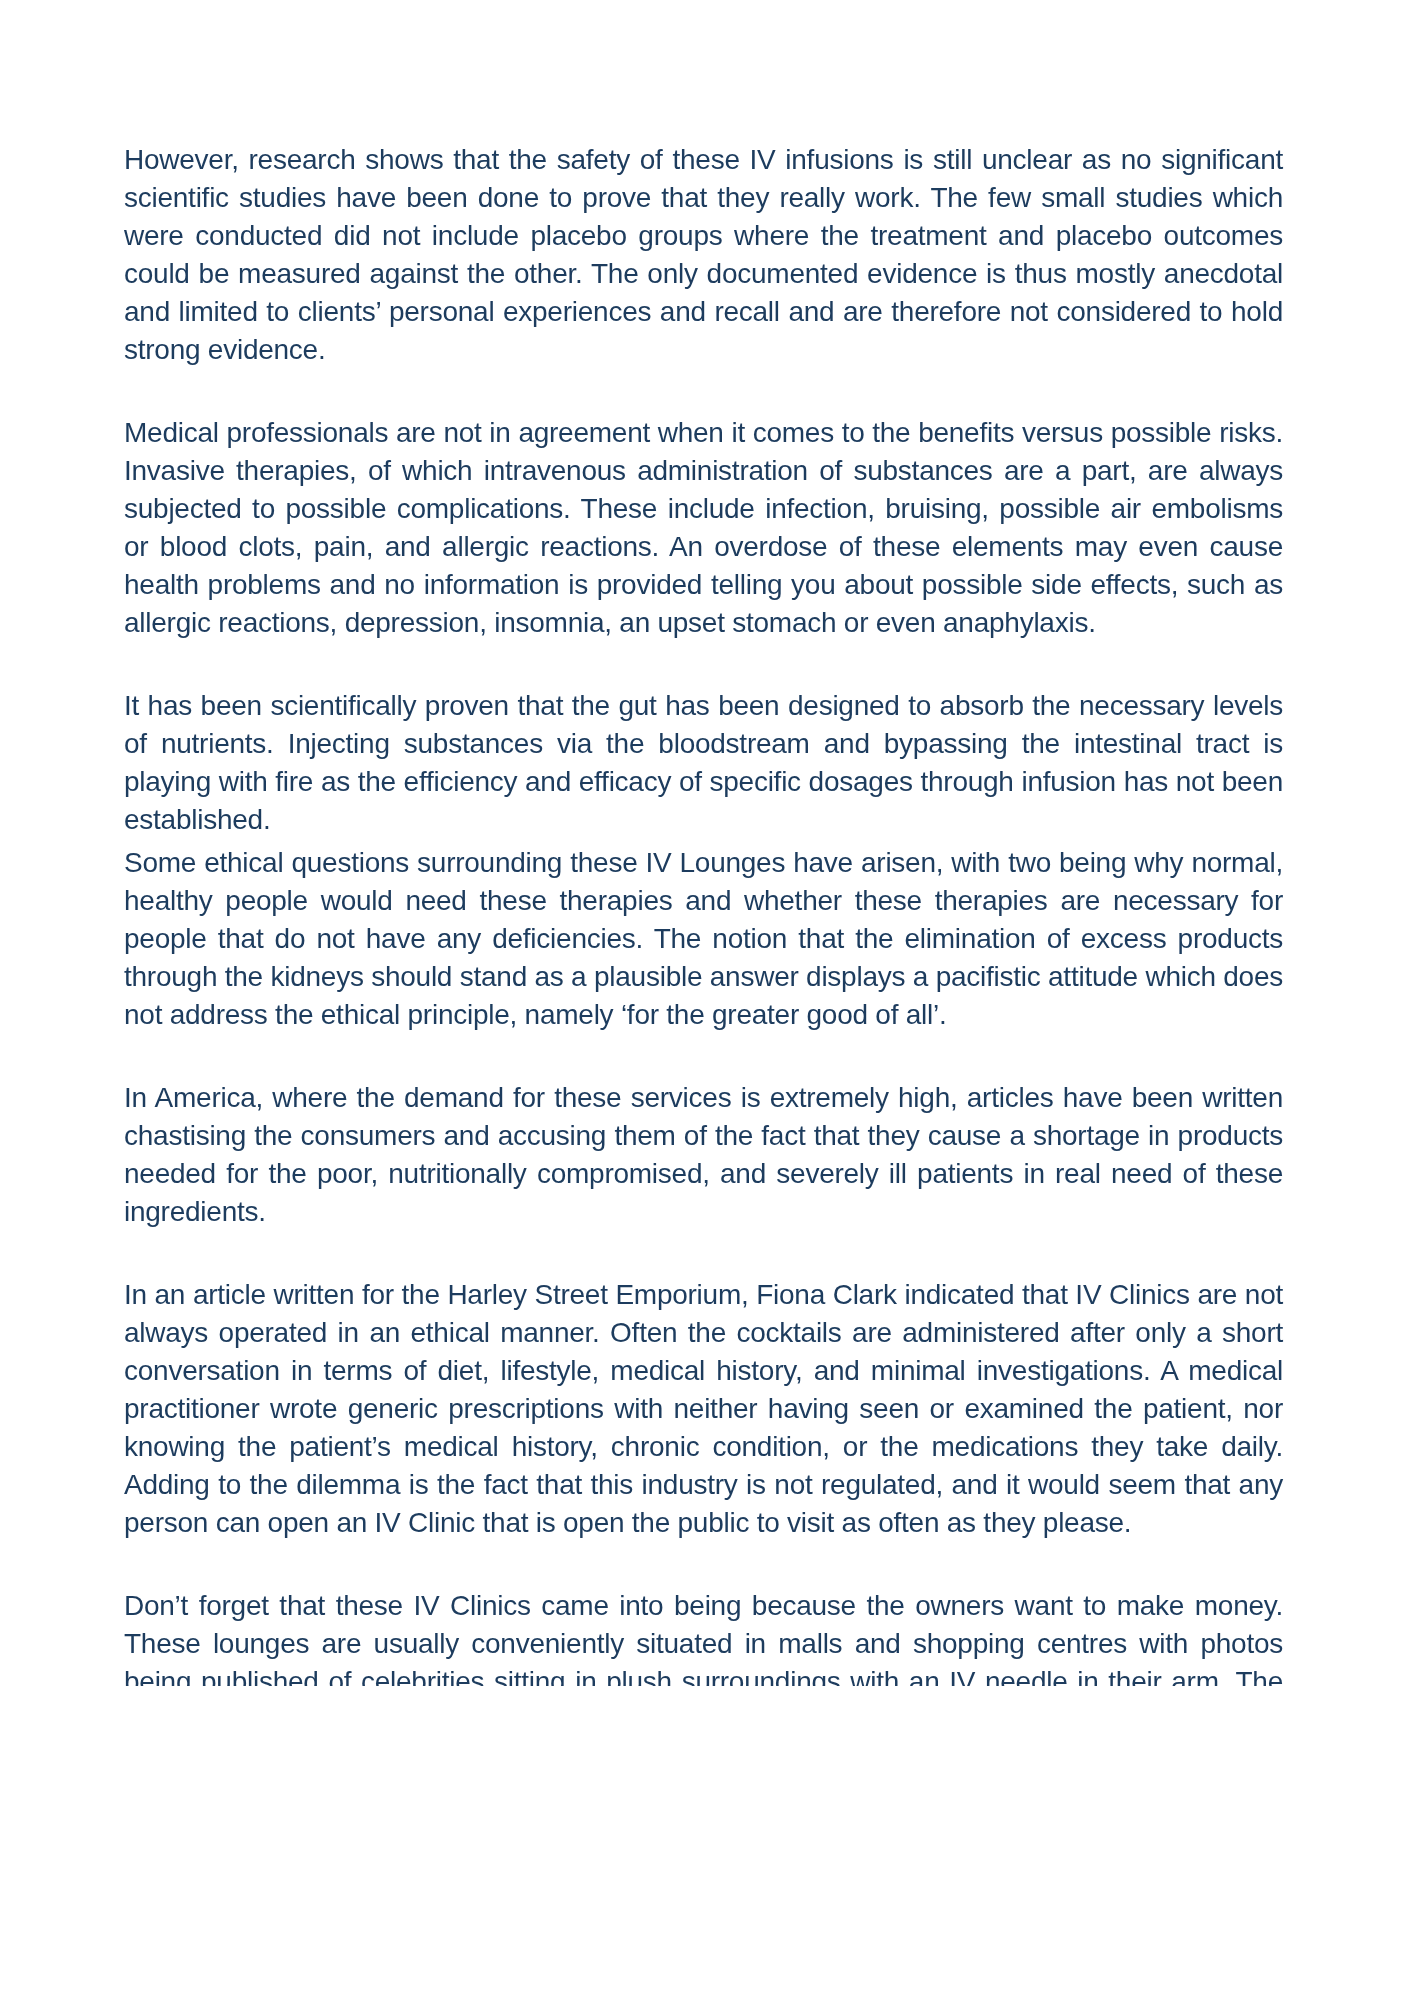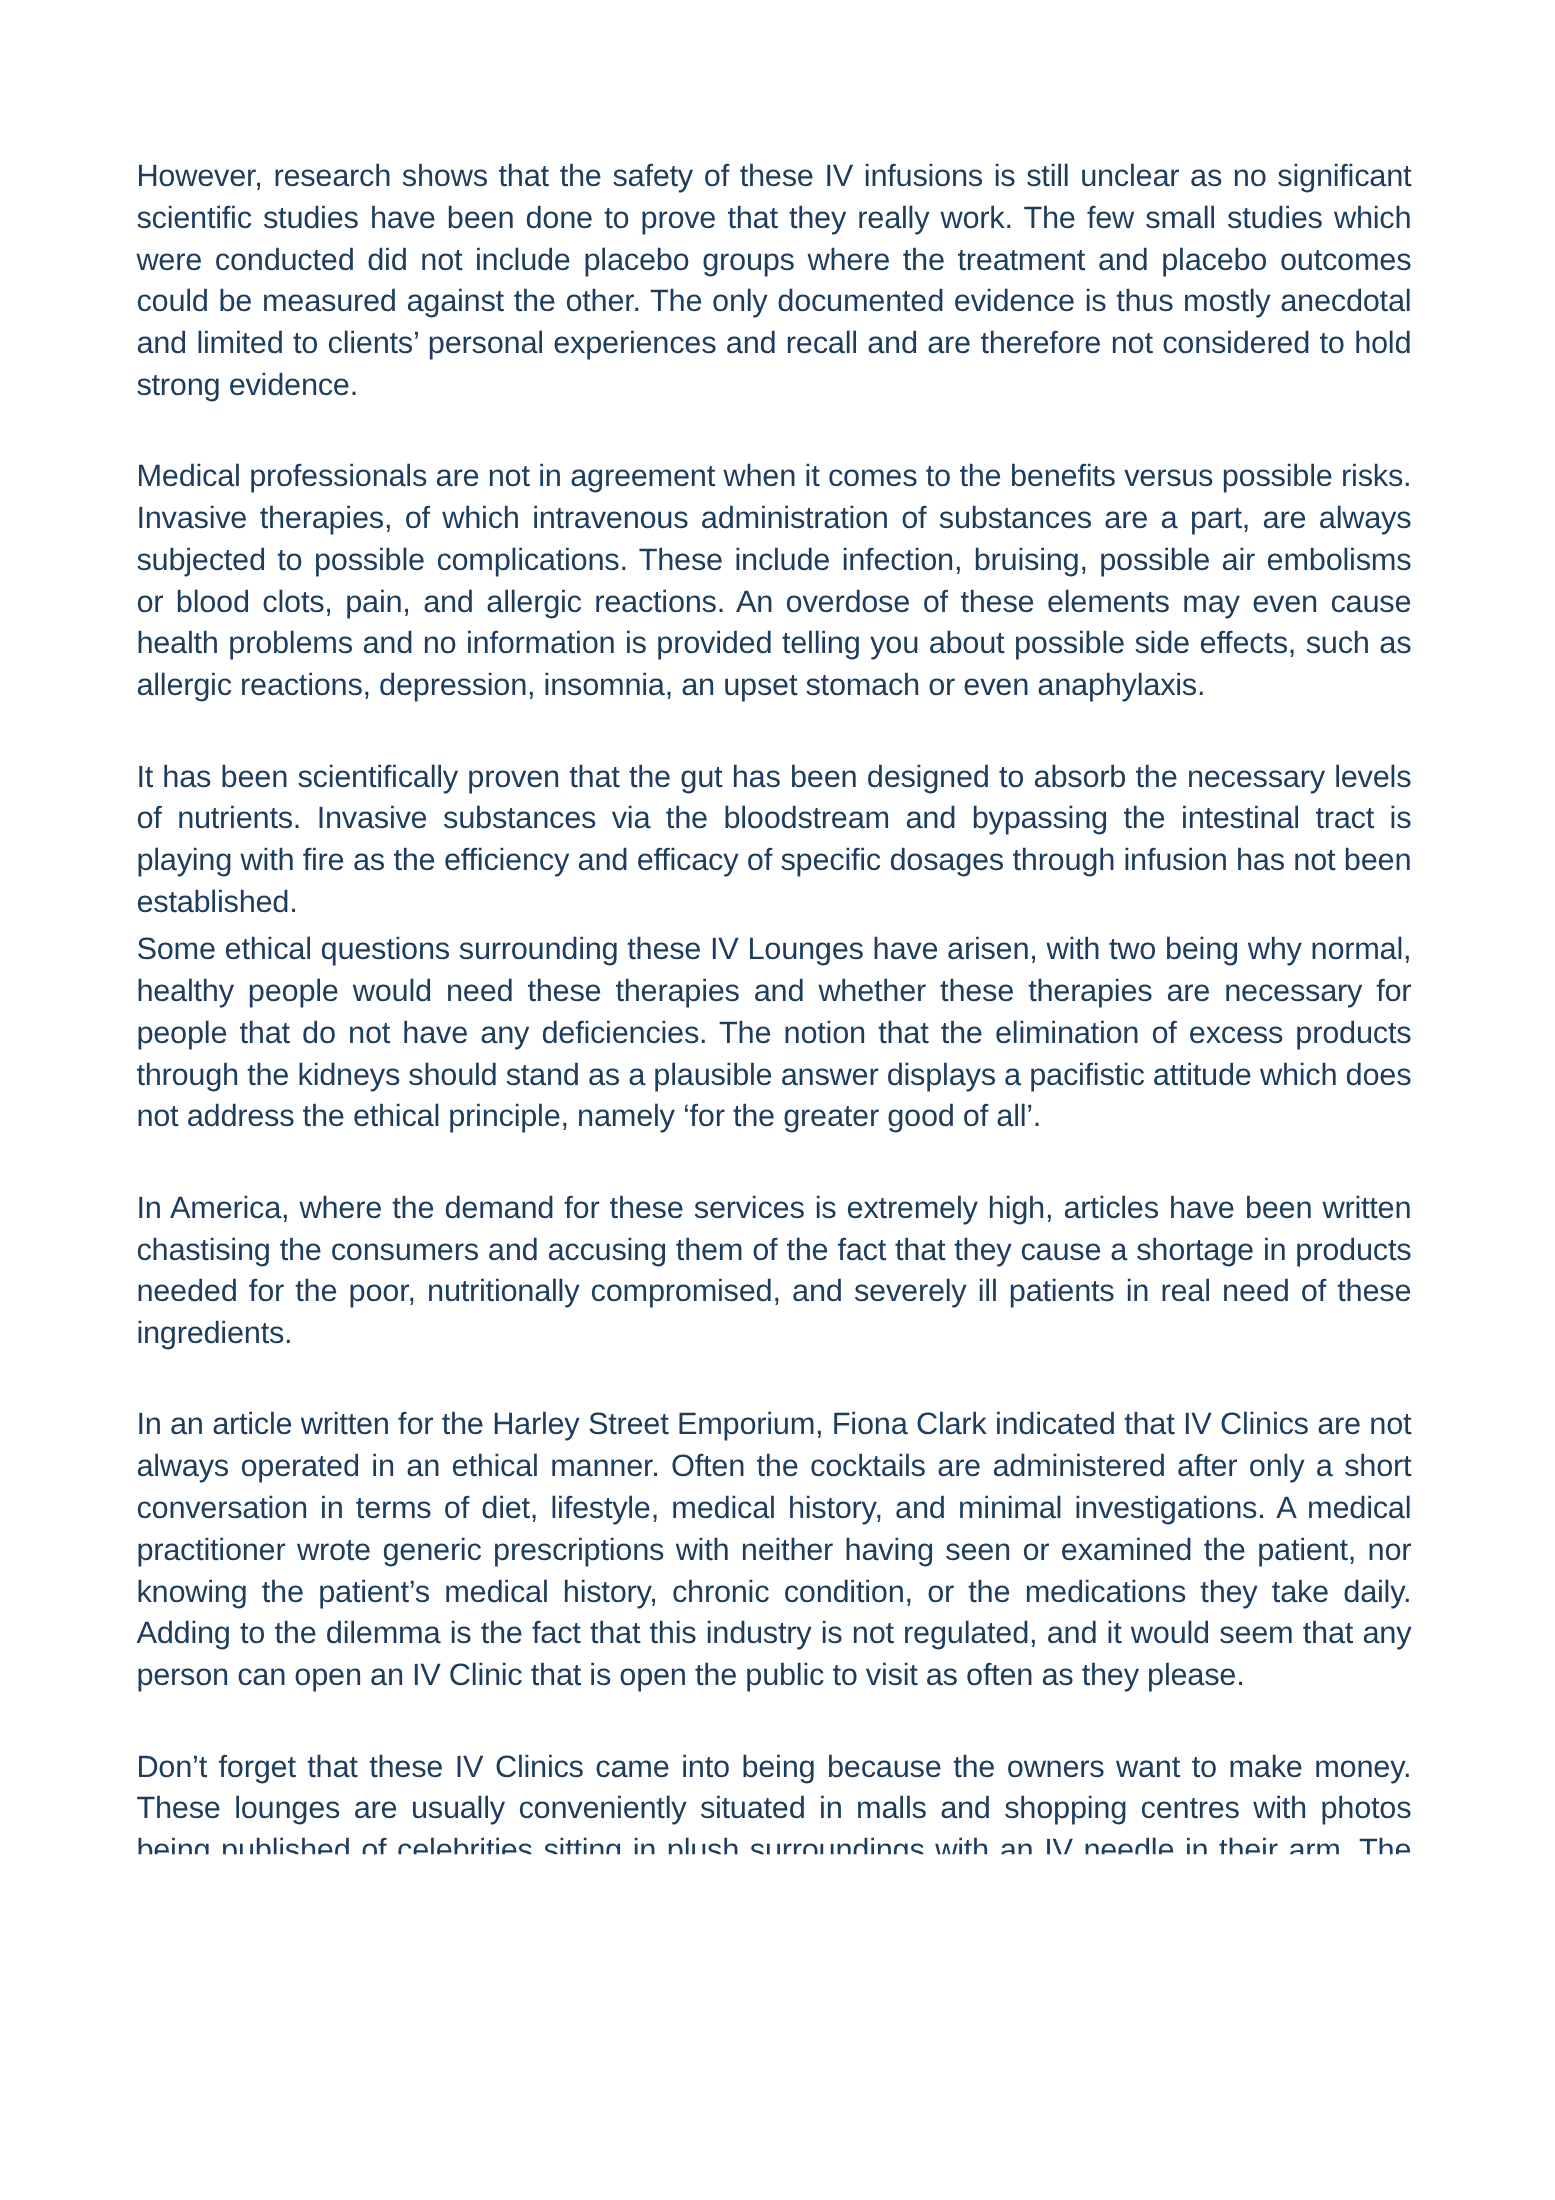--- a/index.html
+++ b/index.html
@@ -71,21 +71,21 @@
   .icon-svg { display: block; }
 </style>
 </head>
 <body>
 
 <div class="page">
 
   <div class="doc">
     <p class="para">However, research shows that the safety of these IV infusions is still unclear as no significant scientific studies have been done to prove that they really work. The few small studies which were conducted did not include placebo groups where the treatment and placebo outcomes could be measured against the other. The only documented evidence is thus mostly anecdotal and limited to clients’ personal experiences and recall and are therefore not considered to hold strong evidence.</p>
     <p class="para">Medical professionals are not in agreement when it comes to the benefits versus possible risks. Invasive therapies, of which intravenous administration of substances are a part, are always subjected to possible complications. These include infection, bruising, possible air embolisms or blood clots, pain, and allergic reactions. An overdose of these elements may even cause health problems and no information is provided telling you about possible side effects, such as allergic reactions, depression, insomnia, an upset stomach or even anaphylaxis.</p>
-    <p class="para tight">It has been scientifically proven that the gut has been designed to absorb the necessary levels of nutrients. Invasive substances via the bloodstream and bypassing the intestinal tract is playing with fire as the efficiency and efficacy of specific dosages through infusion has not been established.</p>
+    <p class="para tight">It has been scientifically proven that the gut has been designed to absorb the necessary levels of nutrients. Injecting substances via the bloodstream and bypassing the intestinal tract is playing with fire as the efficiency and efficacy of specific dosages through infusion has not been established.</p>
     <p class="para cont">Some ethical questions surrounding these IV Lounges have arisen, with two being why normal, healthy people would need these therapies and whether these therapies are necessary for people that do not have any deficiencies. The notion that the elimination of excess products through the kidneys should stand as a plausible answer displays a pacifistic attitude which does not address the ethical principle, namely ‘for the greater good of all’.</p>
     <p class="para">In America, where the demand for these services is extremely high, articles have been written chastising the consumers and accusing them of the fact that they cause a shortage in products needed for the poor, nutritionally compromised, and severely ill patients in real need of these ingredients.</p>
     <p class="para">In an article written for the Harley Street Emporium, Fiona Clark indicated that IV Clinics are not always operated in an ethical manner. Often the cocktails are administered after only a short conversation in terms of diet, lifestyle, medical history, and minimal investigations. A medical practitioner wrote generic prescriptions with neither having seen or examined the patient, nor knowing the patient’s medical history, chronic condition, or the medications they take daily. Adding to the dilemma is the fact that this industry is not regulated, and it would seem that any person can open an IV Clinic that is open the public to visit as often as they please.</p>
     <p class="para">Don’t forget that these IV Clinics came into being because the owners want to make money. These lounges are usually conveniently situated in malls and shopping centres with photos being published of celebrities sitting in plush surroundings with an IV needle in their arm. The benefits are highly praised, even though there is no scientific evidence to support its proclaimed fame to ultimate health and longevity.</p>
   </div>
 
   <div class="footer">
 
     <div class="contact">
       <span class="icon-circle">

